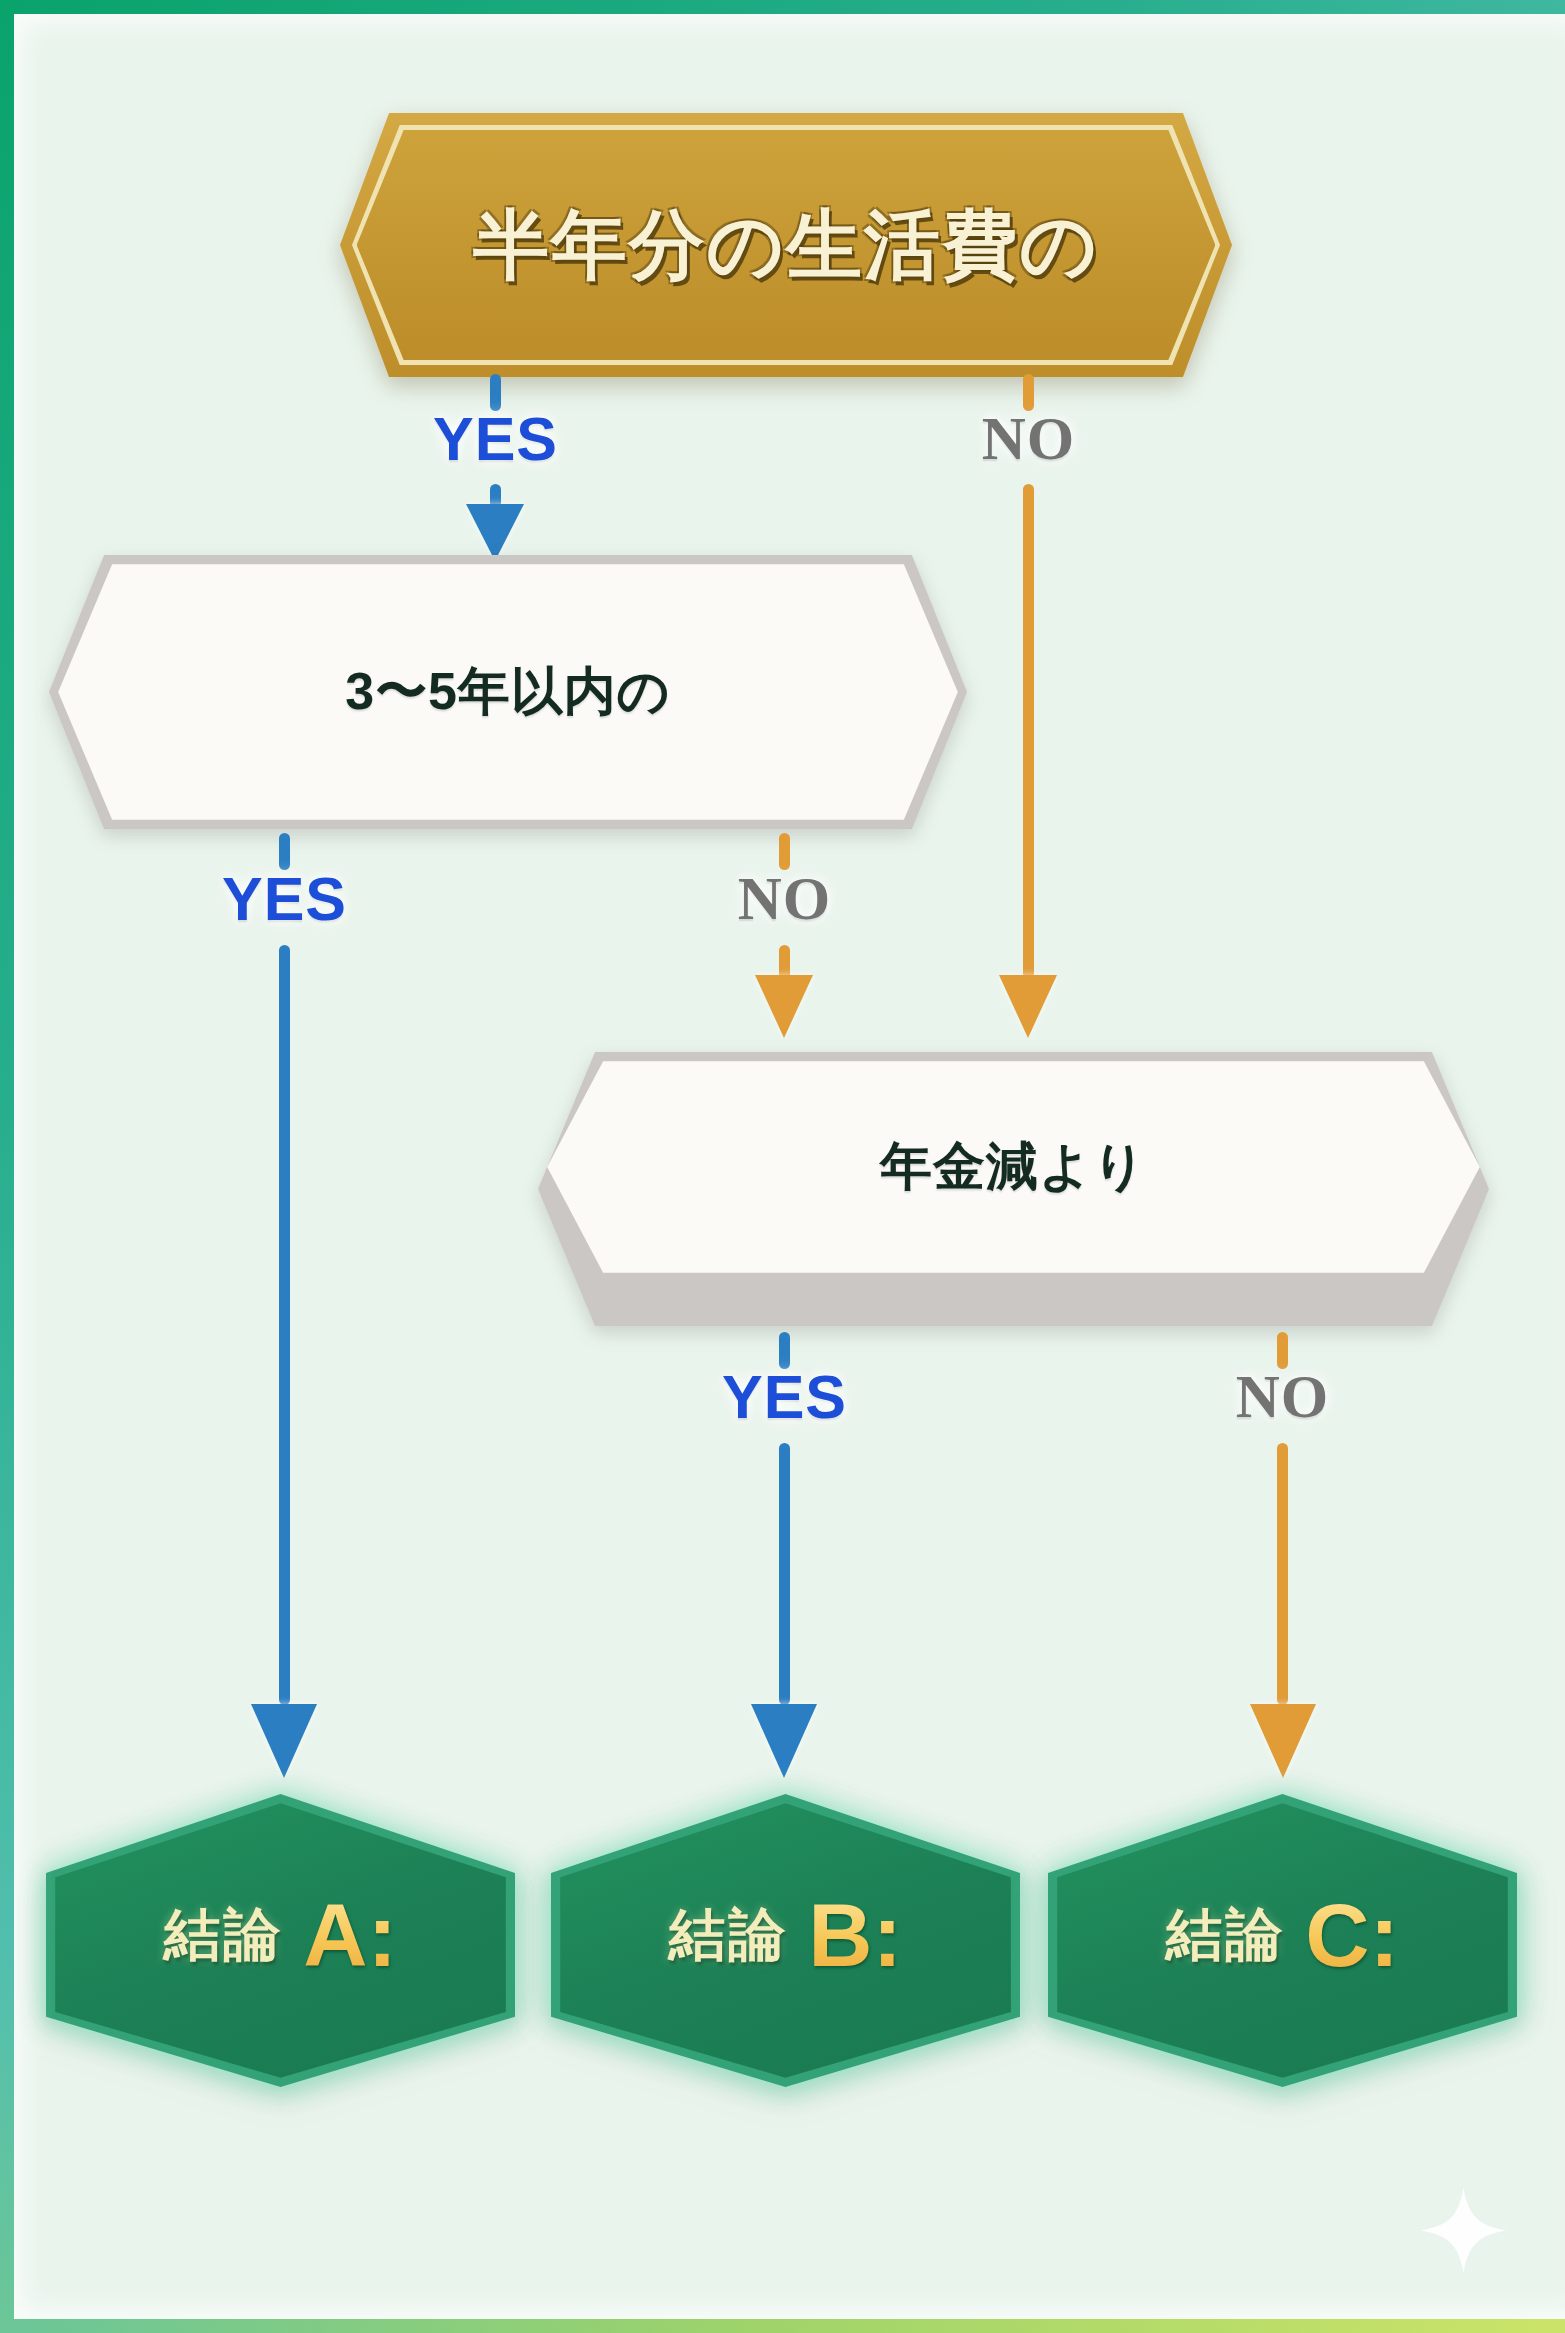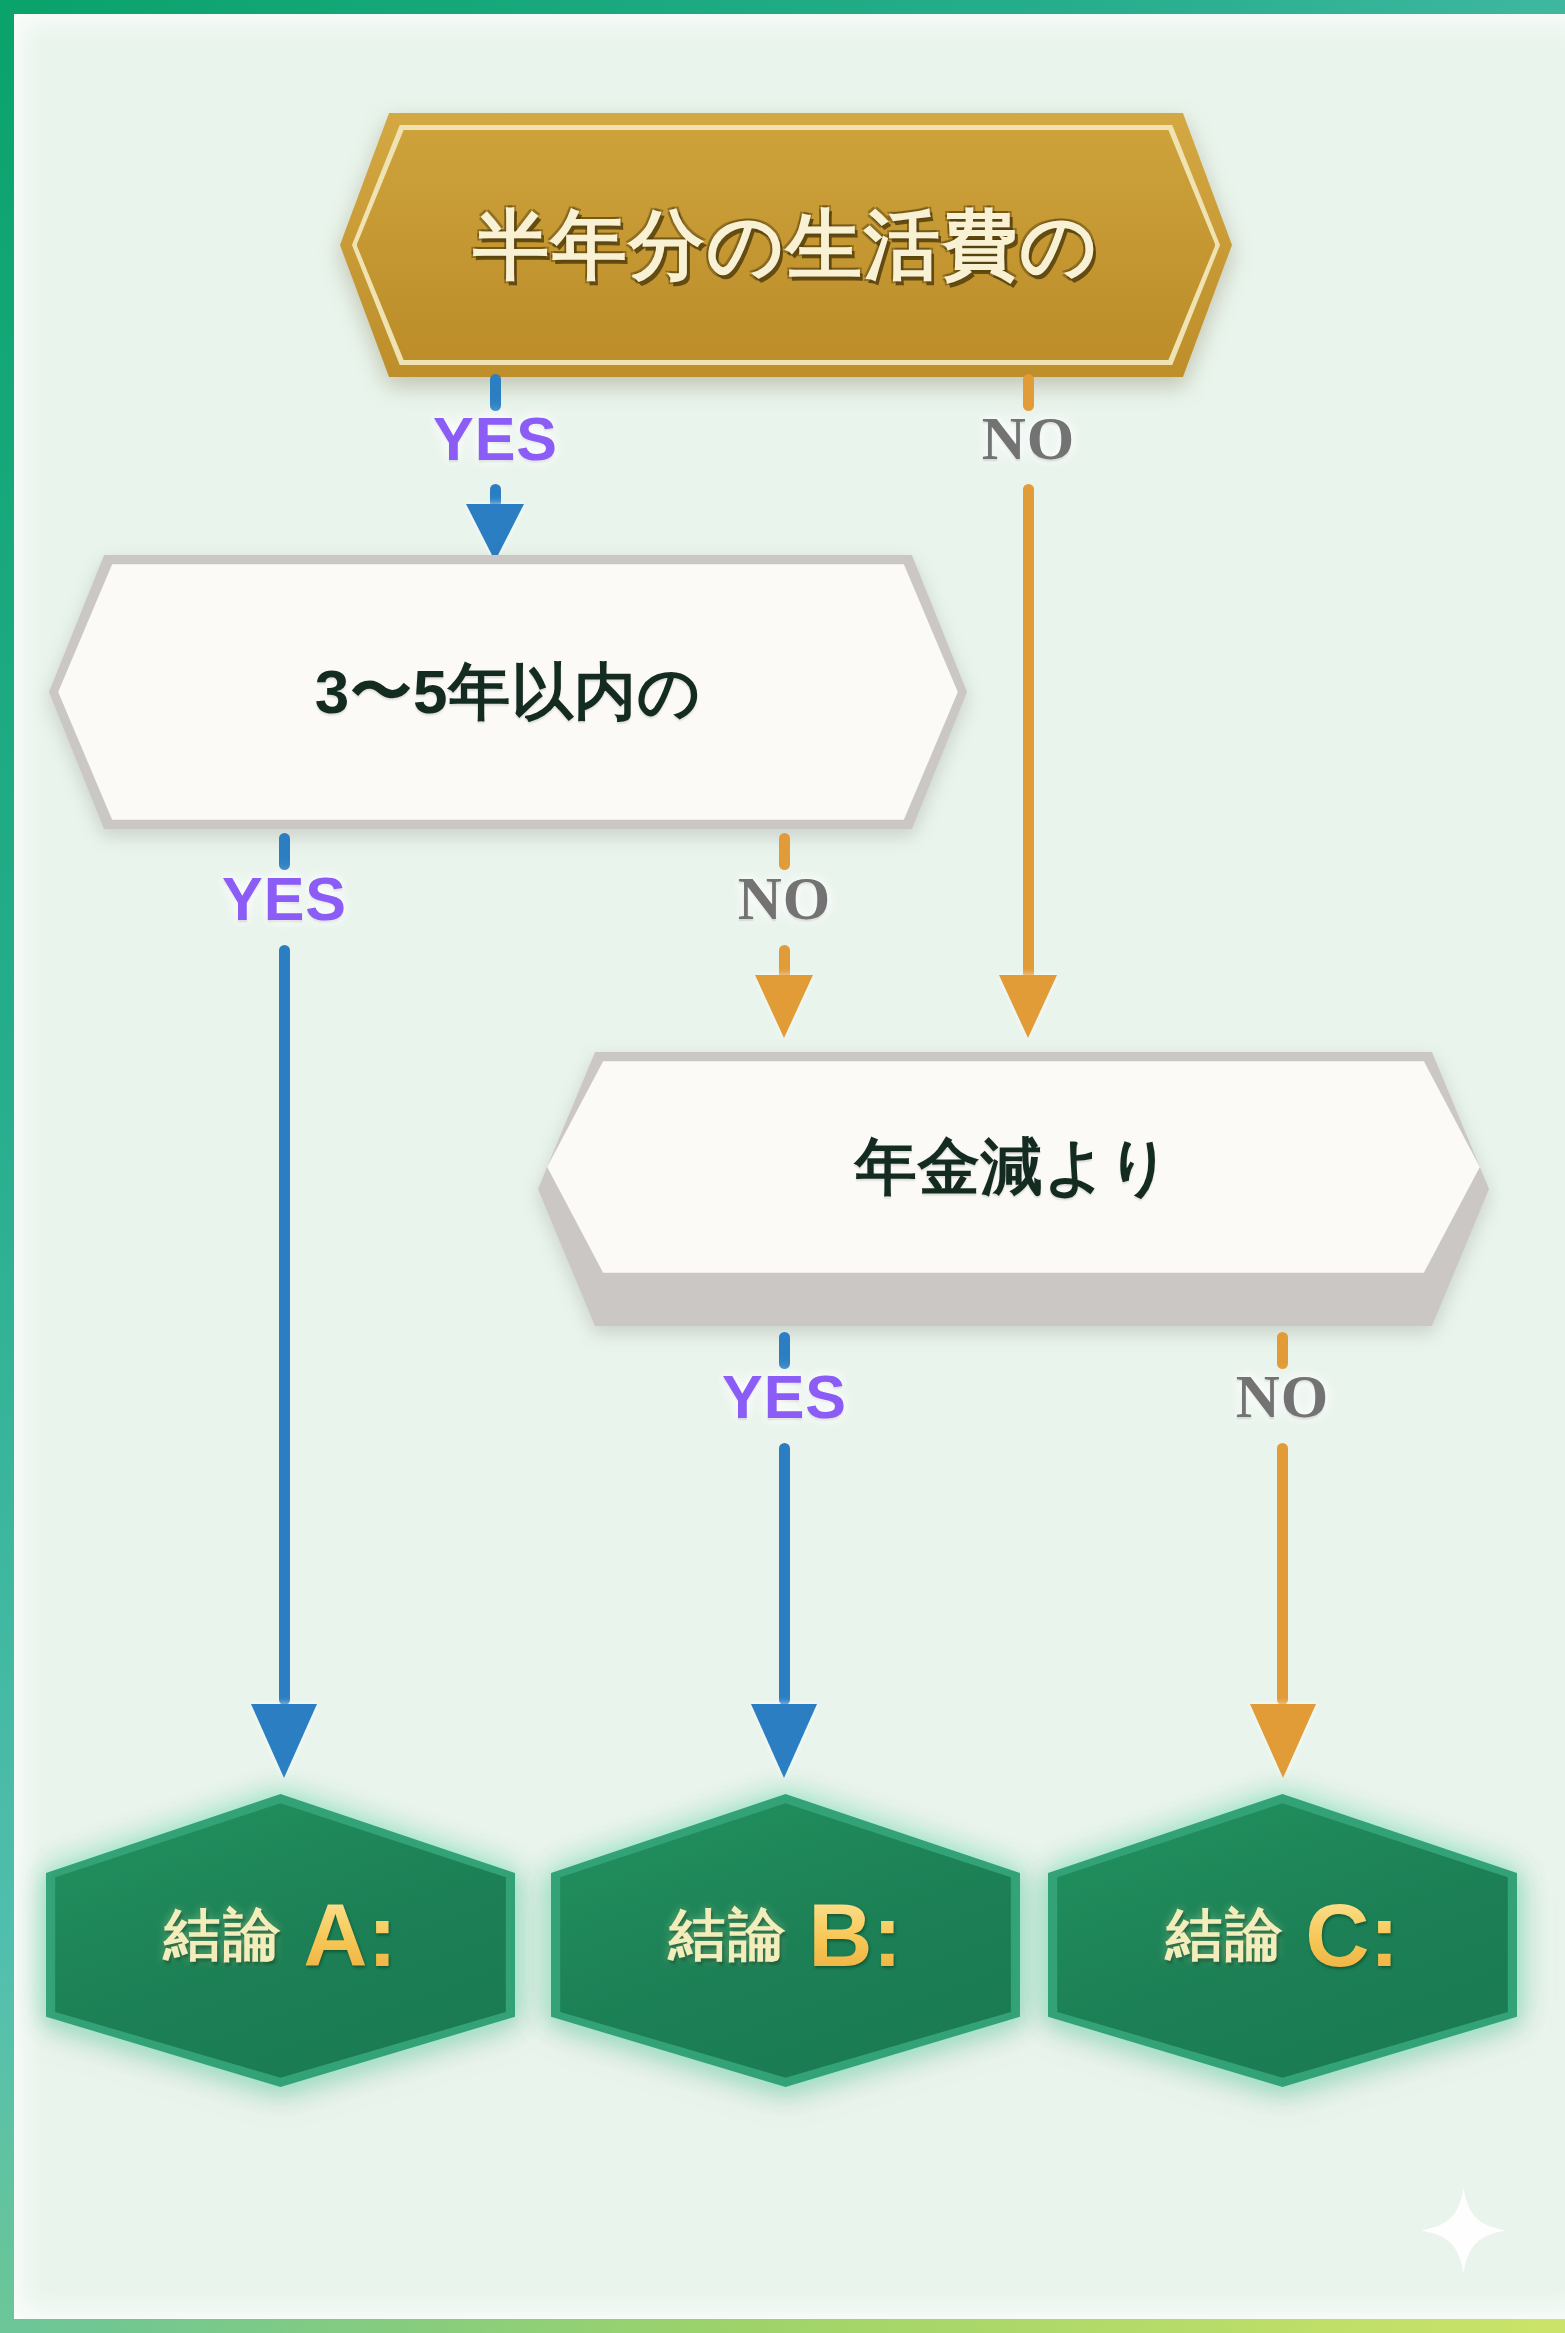--- a/index.html
+++ b/index.html
@@ -35,33 +35,33 @@
     letter-spacing:1.8px;
   }
   
   .qbox{position:absolute;filter:drop-shadow(0 7.4px 9.2px rgba(70,70,70,.20));}
   .qhex{clip-path:polygon(0 50%,6% 0,94% 0,100% 50%,94% 100%,6% 100%);}
   .qbox .rim{position:absolute;inset:0;background:#cbc7c5;}
   .qbox .fill{position:absolute;inset:9.2px;background:#fcfaf7;}
   .qbox-text{
     position:absolute;inset:0;z-index:5;display:flex;flex-direction:column;
     align-items:center;justify-content:center;text-align:center;
-    font-size:62px;font-weight:bold;line-height:1.38;color:#142b21;
+    font-size:52px;font-weight:bold;line-height:1.38;color:#142b21;
     letter-spacing:0.9px;text-shadow:0 1.8px 1.8px rgba(0,0,0,.12);
   }
   
   .vline{position:absolute;width:11px;border-radius:5.5px;}
   .vline.blue{background:#2b7ec2;}
   .vline.orange{background:#e19b37;}
   .lbl{
     position:absolute;width:203px;text-align:center;font-weight:bold;font-size:61px;
     letter-spacing:0.9px;
     text-shadow:0 0 9.2px #ffffff,0 0 18.5px rgba(255,255,255,.95),0 1.8px 1.8px rgba(0,0,0,.18);
   }
-  .lbl.yes{color:#8b5cf6;}
+  .lbl.yes{color:#1d4ed8;}
   .lbl.no{color:#737373;font-family:Liberation Serif, serif;}
   .head{position:absolute;width:0;height:0;border-left:33px solid transparent;border-right:33px solid transparent;
         filter:drop-shadow(0 0 3.7px rgba(255,255,255,.7));}
   .head.sm{border-left-width:29.5px;border-right-width:29.5px;}
   .head.blue{border-top:74px solid #2b7ec2;}
   .head.orange{border-top:74px solid #e19b37;}
   .head.sm.blue{border-top-width:57px;}
   .head.sm.orange{border-top-width:63px;}
   
   .result{position:absolute;width:469px;height:293px;

